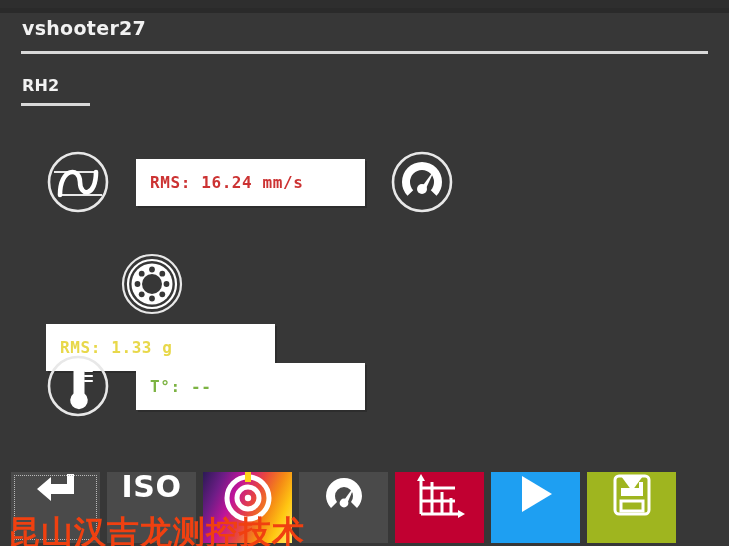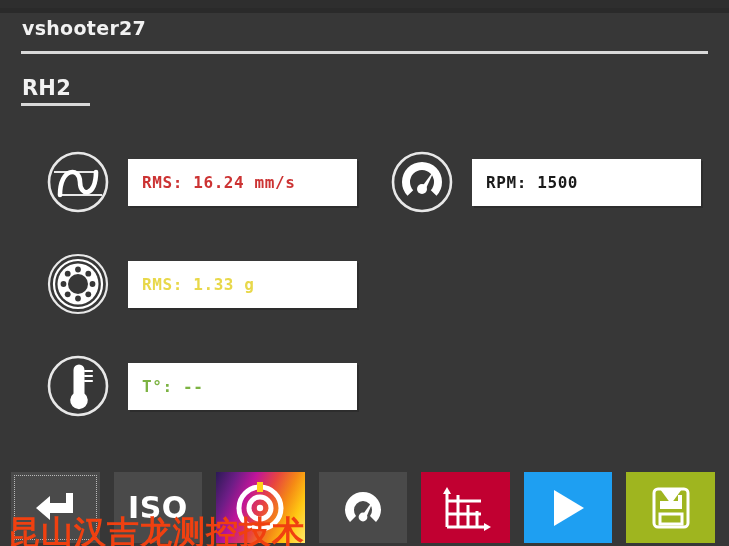--- a/index.html
+++ b/index.html
@@ -44,37 +44,38 @@
     position: absolute;
     left: 21px; top: 43px;
     width: 687px; height: 3px;
     background: #d9d9d9;
   }
   .section-title {
     position: absolute;
     left: 22px; top: 68px;
     font-family: "DejaVu Sans", sans-serif;
     font-weight: bold;
-    font-size: 21px;
+    font-size: 16px;
     color: #f2f2f2;
     letter-spacing: 0.2px;
     white-space: nowrap;
   }
   .section-rule {
     position: absolute;
     left: 21px; top: 95px;
     width: 69px; height: 3px;
     background: #d9d9d9;
   }
 
   
   .metric {
     position: absolute;
     display: flex;
     align-items: center;
+    gap: 8px;
   }
   .metric-icon {
     width: 64px;
     height: 64px;
     flex: 0 0 64px;
     margin-right: 18px;
   }
   .metric-icon svg { display: block; width: 64px; height: 64px; }
   .metric-box {
     width: 229px;
@@ -89,43 +90,43 @@
     font-family: "DejaVu Sans Mono", monospace;
     font-size: 16px;
     font-weight: bold;
     padding-left: 14px;
     letter-spacing: 0.6px;
     white-space: nowrap;
   }
 
   .m-vel   { left: 46px;  top: 142px; }
   .m-rpm   { left: 390px; top: 142px; }
-  .m-acc   { left: 46px;  top: 244px; }
+  .m-acc   { left: 46px;  top: 244px; flex-direction: column; }
   .m-crest { left: 390px; top: 244px; }
   .m-temp  { left: 46px;  top: 346px; }
 
   
   .toolbar {
     position: absolute;
     left: 0;
     top: 464px;
     width: 729px;
     height: 75px;
     display: flex;
     align-items: flex-start;
     padding-left: 11px;
     box-sizing: border-box;
   }
   .tbtn {
     width: 89px;
     height: 71px;
-    margin-right: 14px;
+    margin-right: 7px;
     position: relative;
     display: flex;
-    align-items: center;
+    align-items: flex-start;
     justify-content: center;
     box-sizing: border-box;
   }
   .tbtn svg { display: block; }
   .tbtn-grey  { background: #4a4a4a; }
   .tbtn-red   { background: #c10031; }
   .tbtn-blue  { background: #1e9ff2; }
   .tbtn-olive { background: #9fb51f; }
   .tbtn-grad {
     background:
@@ -192,23 +193,20 @@
     <div class="metric-icon">
       <svg viewBox="0 0 64 64">
         <circle cx="32" cy="32" r="29" fill="none" stroke="#e8e8e8" stroke-width="2.6"></circle>
         <path d="M32 12 A20 20 0 0 1 52 32 L44 32 A12 12 0 0 0 32 20 Z" fill="#ffffff"></path>
         <path d="M52 32 A20 20 0 0 1 46.5 45.8 L40.8 40.2 A12 12 0 0 0 44 32 Z" fill="#ffffff"></path>
         <path d="M17.5 45.8 A20 20 0 0 1 12 32 L20 32 A12 12 0 0 0 23.2 40.2 Z" fill="#ffffff"></path>
         <path d="M12 32 A20 20 0 0 1 32 12 L32 20 A12 12 0 0 0 20 32 Z" fill="#ffffff"></path>
         <path d="M31 38 L45 19 L35.5 39.5 Z" fill="#ffffff"></path>
         <circle cx="32" cy="39" r="5" fill="#ffffff"></circle>
       </svg>
-    </div>
-    <div class="metric-box">
-      <span class="metric-value" style="color:#1a1a1a">RPM: 1500</span>
     </div>
   </div>
 
   <div class="metric m-acc">
     <div class="metric-icon">
       <svg viewBox="0 0 64 64">
         <circle cx="32" cy="32" r="29" fill="none" stroke="#e8e8e8" stroke-width="2.2"></circle>
         <circle cx="32" cy="32" r="24" fill="none" stroke="#ffffff" stroke-width="2.2"></circle>
         <circle cx="32" cy="32" r="20.5" fill="#ffffff"></circle>
         <circle cx="32" cy="32" r="10" fill="#373737"></circle>

